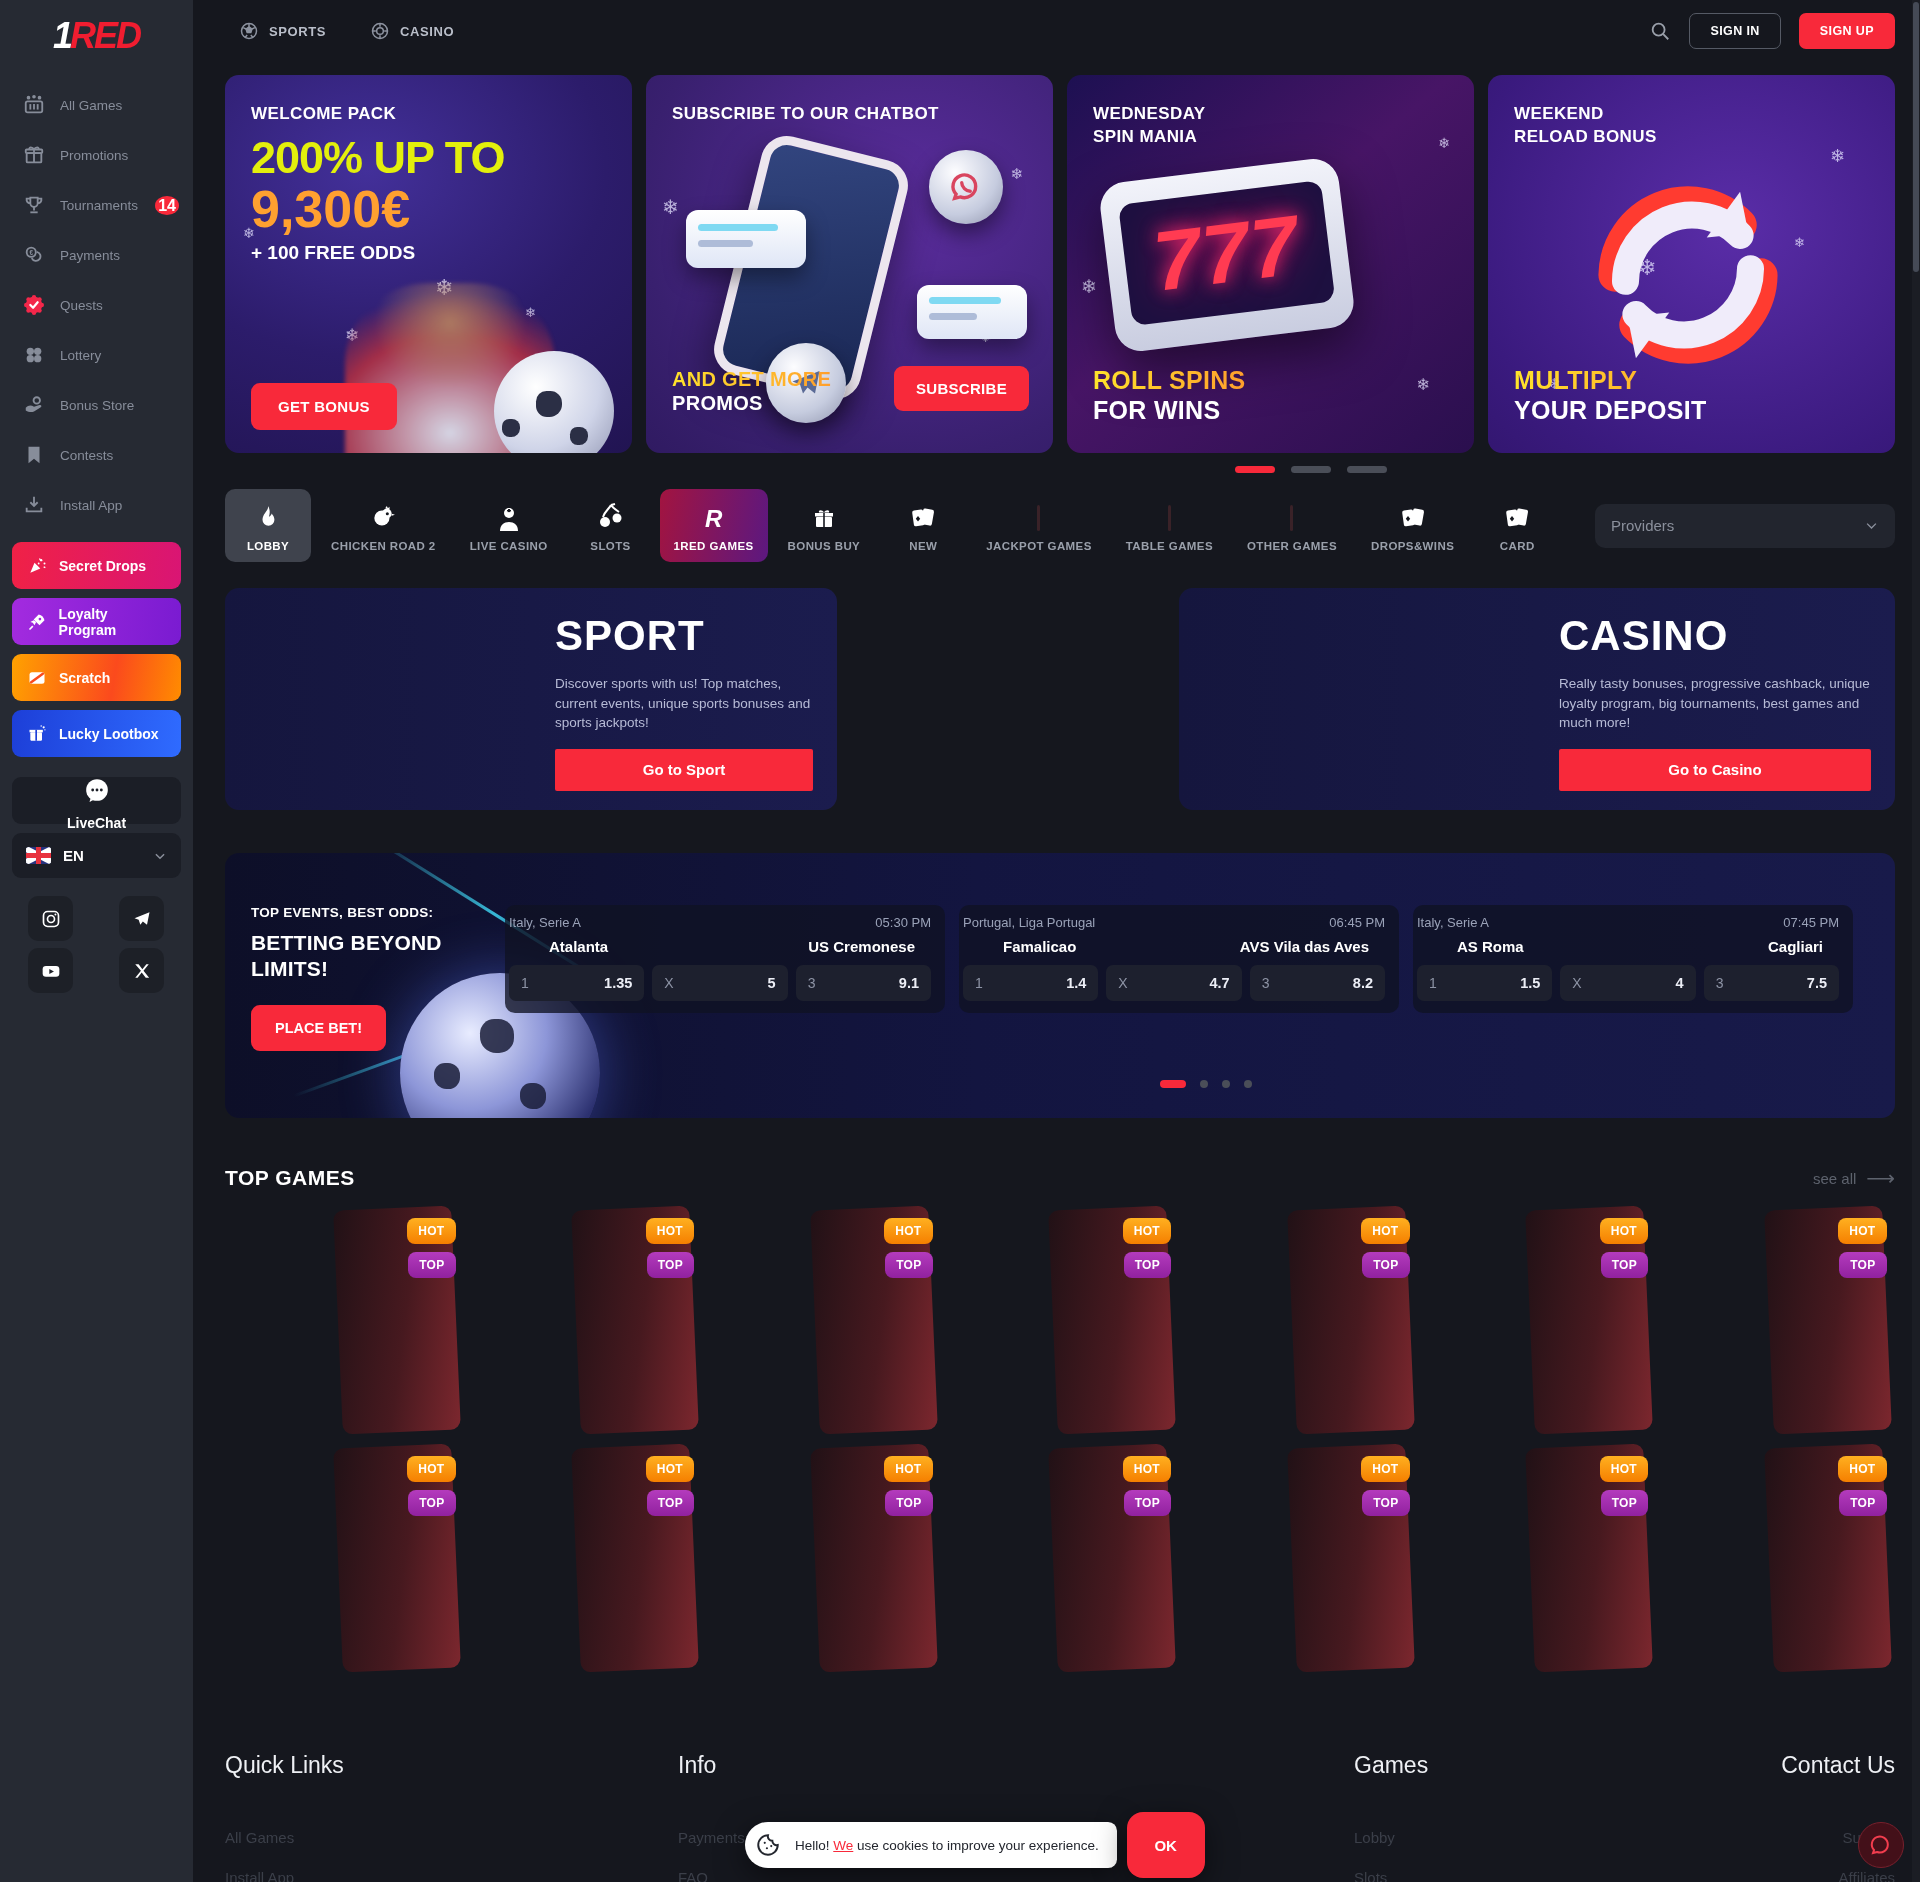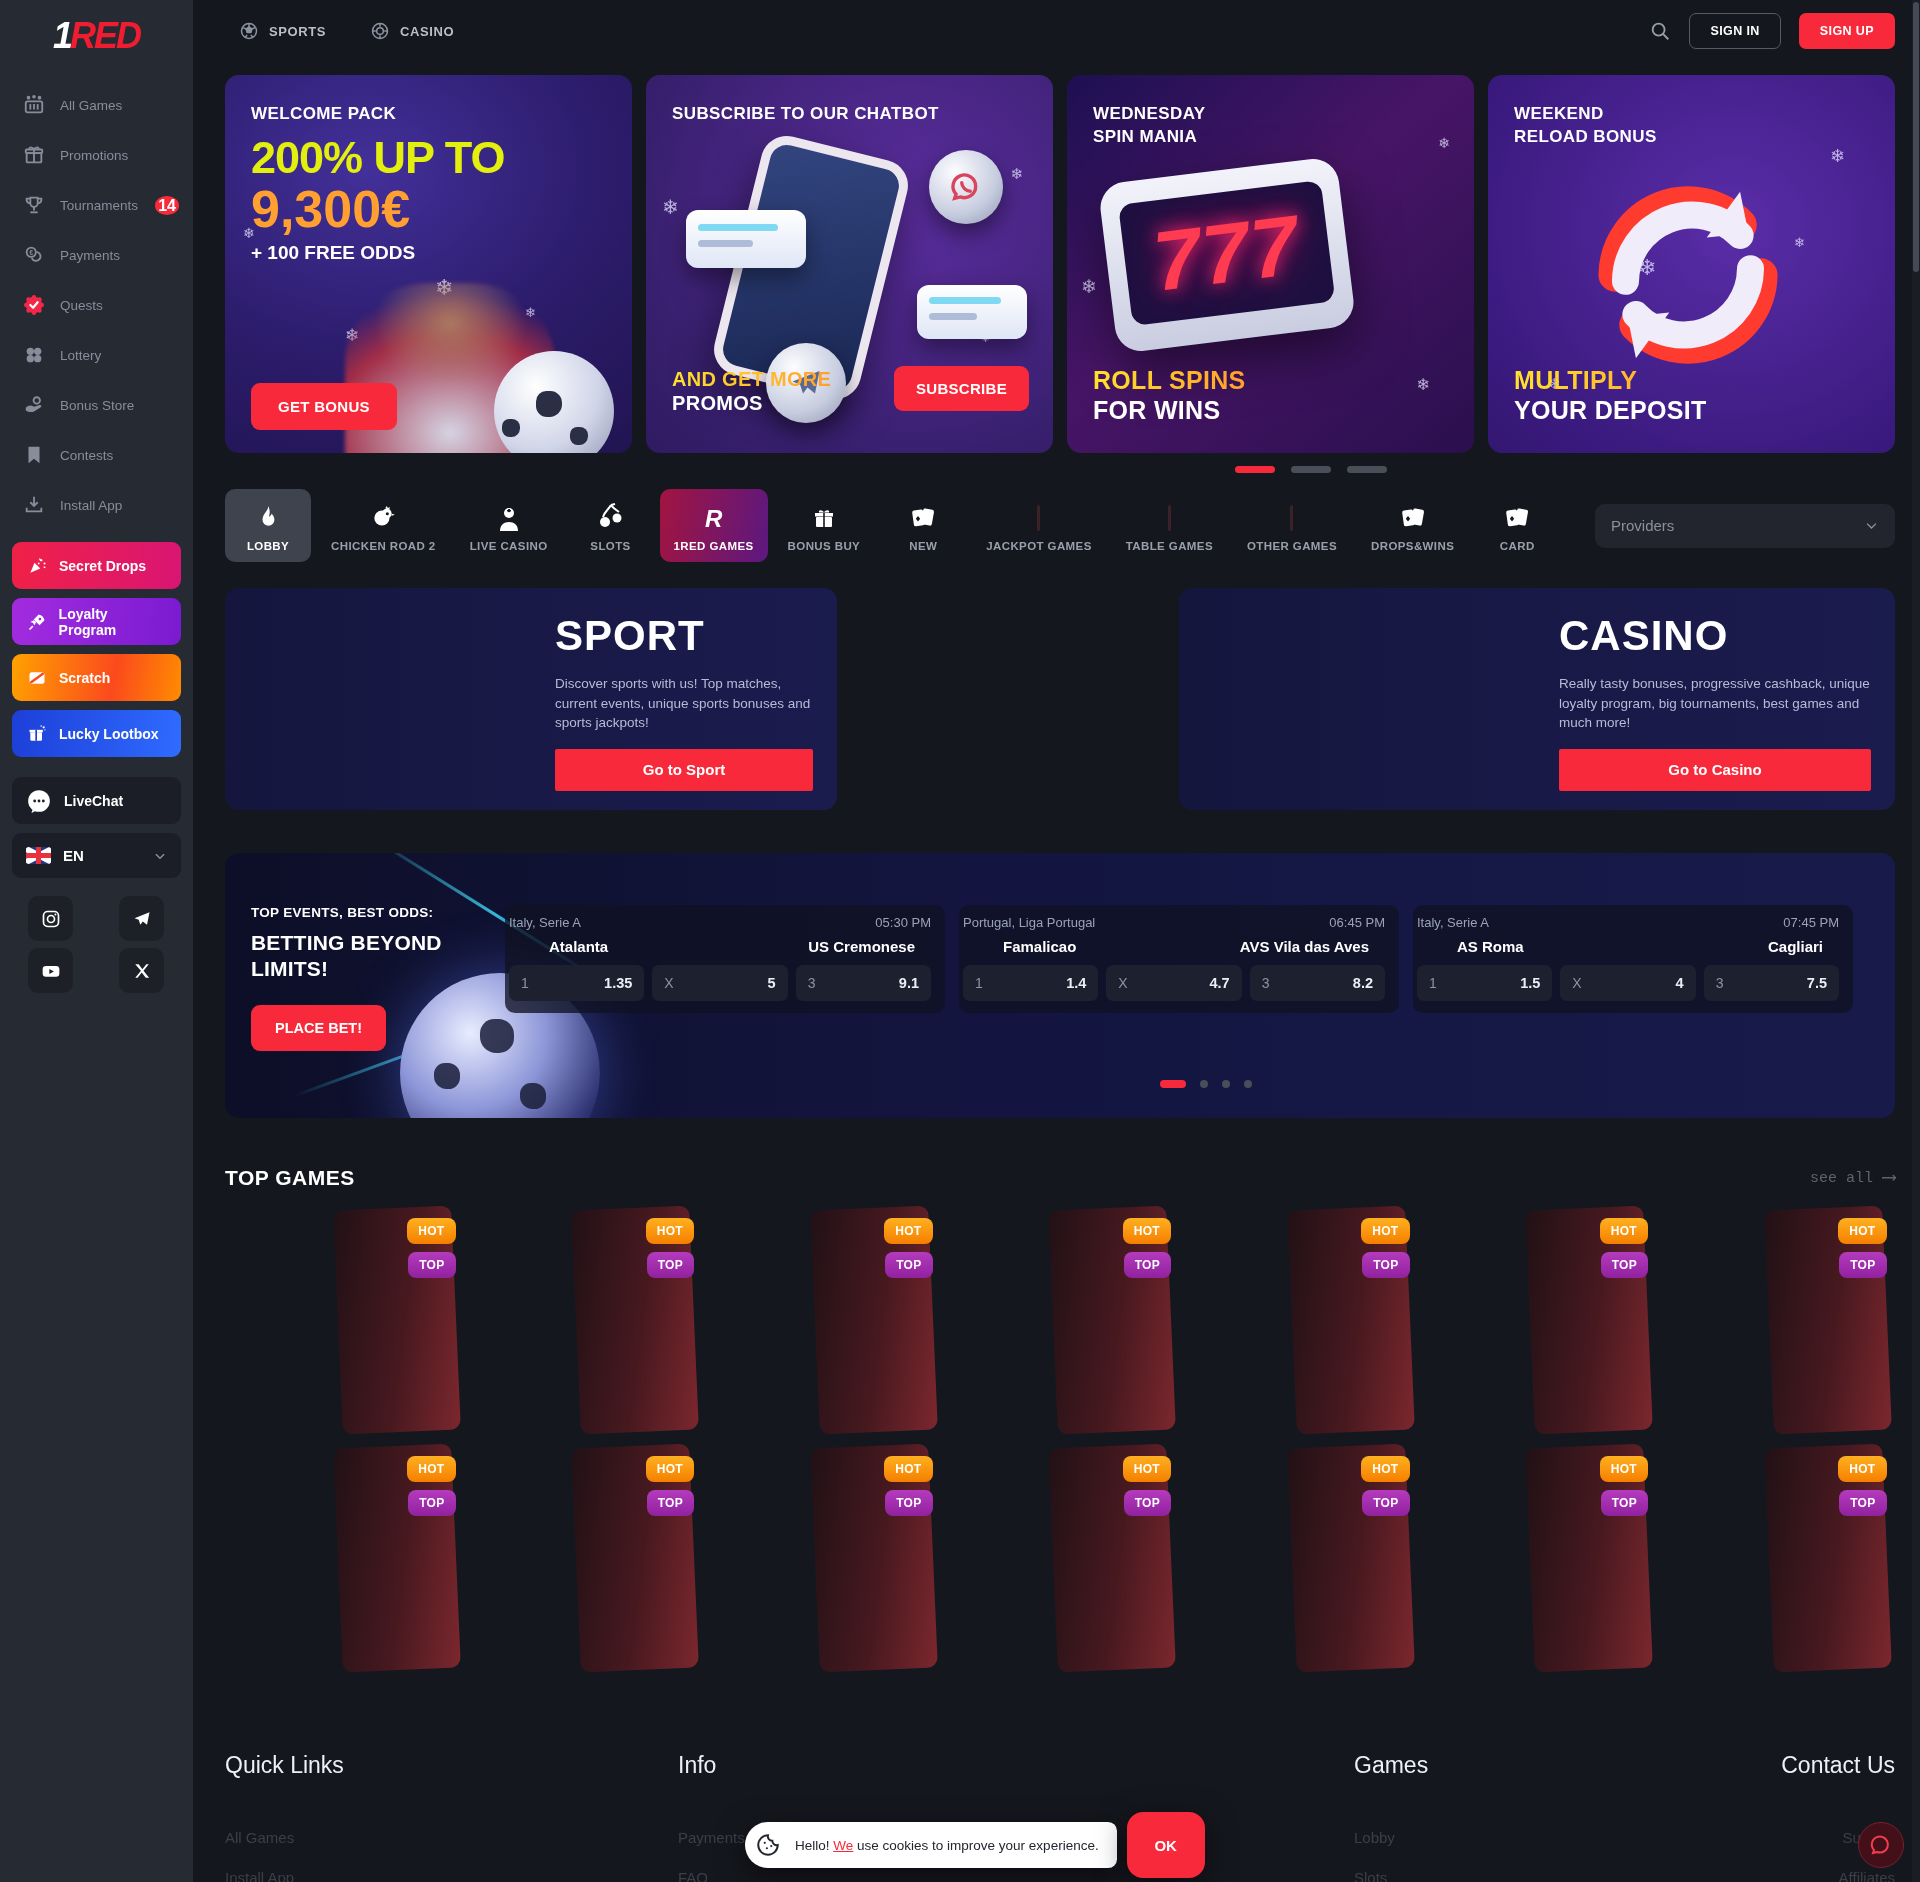--- a/index.html
+++ b/index.html
@@ -35,21 +35,21 @@
     height:47px; border-radius:9px; display:flex; align-items:center; gap:11px; padding:0 14px;
     color:#fff; font-size:14px; font-weight:700; cursor:pointer;
   }
   .g-secret  { background:linear-gradient(95deg,#f02146,#d91574); }
   .g-loyalty { background:linear-gradient(95deg,#a32bdf,#7a1bd1); }
   .g-scratch { background:linear-gradient(100deg,#ffa200,#fb4a1d 60%,#ff8c00); }
   .g-lootbox { background:linear-gradient(95deg,#1d3fd8,#2f6bff); }
   .sb-promo .ic { width:22px; height:22px; display:flex; align-items:center; justify-content:center; }
   .sb-chat {
     margin:20px 12px 0 12px; height:47px; border-radius:9px; background:#1b1e26;
-    display:flex; align-items:center; gap:12px; padding:0 14px; color:#fff; font-size:14px; font-weight:700; cursor:pointer;
+    display:flex; align-items:center; gap:12px; padding:0 14px; color:#fff; font-size:14px; font-weight:700; cursor:pointer;flex-direction:column;
   }
   .sb-lang {
     margin:9px 12px 0 12px; height:45px; border-radius:9px; background:#1b1e26;
     display:flex; align-items:center; gap:12px; padding:0 14px; color:#fff; font-size:15px; font-weight:700; cursor:pointer;
   }
   .flag { width:25px; height:17px; border-radius:3px; position:relative; overflow:hidden; background:#26337e; flex:0 0 25px;}
   .flag:before { content:""; position:absolute; left:-4px; top:7px; width:34px; height:3px; background:#fff; box-shadow:0 0 0 1.5px #fff; transform:rotate(27deg); }
   .flag:after  { content:""; position:absolute; left:-4px; top:7px; width:34px; height:3px; background:#fff; box-shadow:0 0 0 1.5px #fff; transform:rotate(-27deg); }
   .flag .cr { position:absolute; left:10px; top:0; width:5px; height:17px; background:#e8323e; z-index:2;}
   .flag .cr:after { content:""; position:absolute; left:-10px; top:6px; width:25px; height:5px; background:#e8323e; }
@@ -183,21 +183,21 @@
   .odd { flex:1; height:36px; background:#1d202e; border-radius:7px; display:flex; align-items:center; justify-content:space-between; padding:0 12px; cursor:pointer; }
   .odd .ol { color:#8d93a5; font-size:14px; }
   .odd .ov { color:#eceef6; font-size:14.5px; font-weight:600; }
   .bet-dots { position:absolute; left:935px; bottom:30px; display:flex; gap:14px; align-items:center; z-index:3;}
   .bdot { width:8px; height:8px; border-radius:50%; background:#4a4e58; cursor:pointer; }
   .bdot.active { width:26px; border-radius:5px; background:#f8293a; }
 
   
   .tg-head { margin-top:48px; display:flex; align-items:center; justify-content:space-between; }
   .tg-title { font-size:21px; font-weight:800; color:#fff; letter-spacing:.5px; }
-  .see-all { display:flex; align-items:center; gap:10px; color:#5d626d; font-size:15px; cursor:pointer;font-family:Liberation Mono, monospace; }
+  .see-all { display:flex; align-items:center; gap:10px; color:#5d626d; font-size:15px; cursor:pointer; }
   .see-all .arr { font-size:20px; line-height:1; color:#5d626d; }
   .games-row { margin-top:16px; display:flex; }
   .games-row + .games-row { margin-top:8px; }
   .game-col { width:238.5px; height:230px; position:relative; }
   .game-tile { position:absolute; right:8px; top:2px; width:118px; height:224px; border-radius:10px;
     transform:rotate(-2.5deg);
     background:linear-gradient(100deg,#211116 0%,#47191f 55%,#7c272e 100%);
     cursor:pointer; }
   .badge { position:absolute; right:8px; z-index:2; border-radius:8px; color:#fff; font-size:12px; font-weight:800;
     padding:6px 11px; letter-spacing:.3px; }

